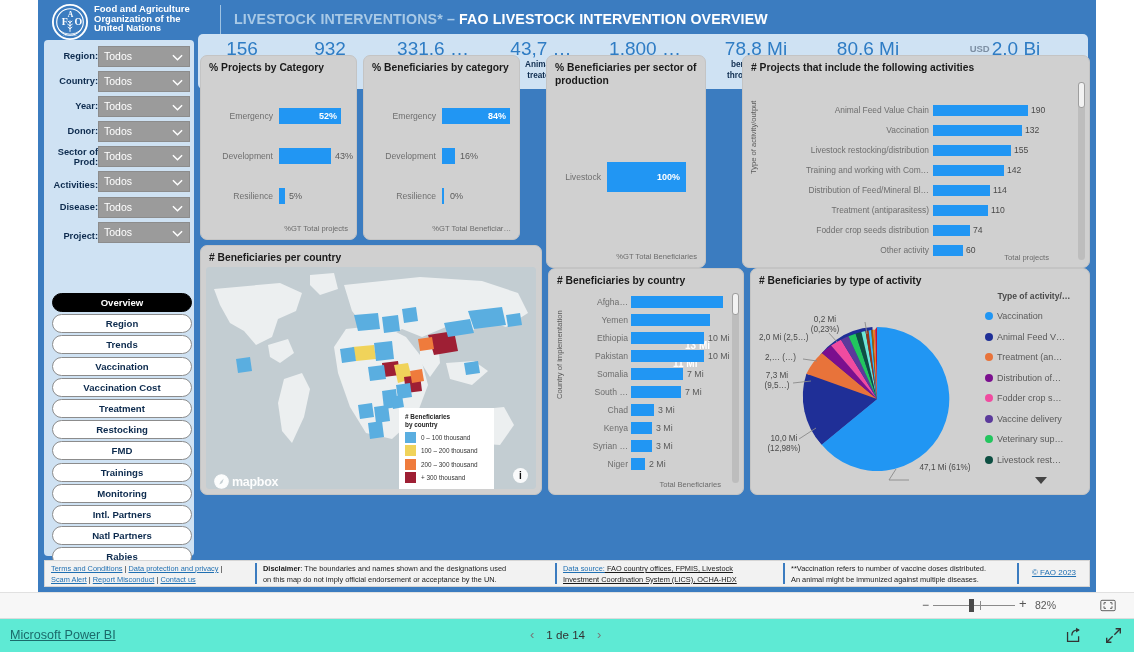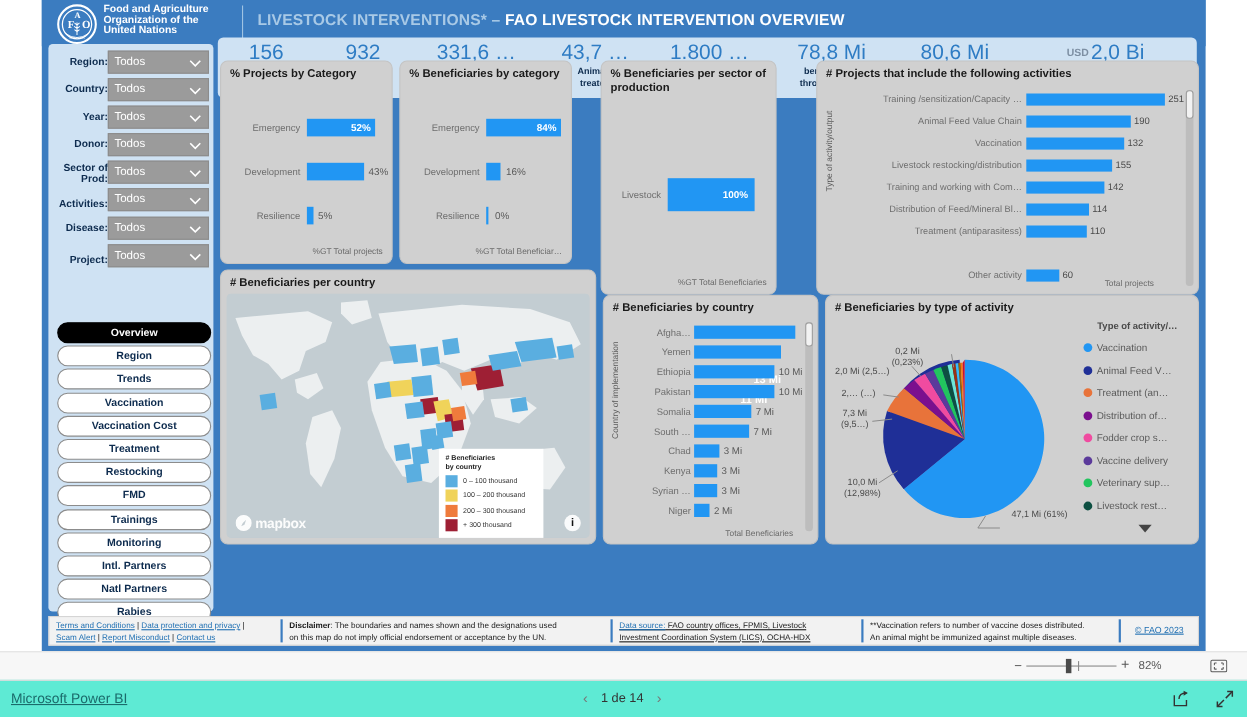--- a/index.html
+++ b/index.html
@@ -190,21 +190,21 @@
   .crow .vout {
     position: absolute; top: 0; font-size: 8.8px; color: #5a5a5a; line-height: 14px;
   }
 
   
   .map {
     position: absolute; left: 5px; top: 21px; width: 330px; height: 222px;
     background: #c3cdd2; border-radius: 4px; overflow: hidden;
   }
   .mapbox-badge {
-    position: absolute; left: 8px; bottom: 6px;
+    position: absolute; left: 8px; bottom: 0;
     display: flex; align-items: center; gap: 3px;
     color: #ffffff; font-size: 12.5px; font-weight: bold;
     letter-spacing: -0.3px; opacity: .95;
   }
   .mapinfo {
     position: absolute; right: 8px; bottom: 6px;
     width: 15px; height: 15px; border-radius: 50%;
     background: rgba(255,255,255,.9); color: #111;
     font-size: 10px; font-weight: bold; text-align: center; line-height: 15px;
   }
@@ -504,25 +504,20 @@
           <span class="bar" style="left:52px; width:79px;"></span>
           <span class="vin" style="left:102px; line-height:30px;">100%</span>
         </div>
         <div class="axis-note" style="right:8px; bottom:6px;">%GT Total Beneficiaries</div>
       </div>
 
       <div class="card" style="left:704px; top:55px; width:348px; height:213px;">
         <div class="card-title"># Projects that include the following activities</div>
         <div class="act-ylabel">Type of activity/output</div>
 
-        <div class="actrow" style="left:18px; top:28px; width:320px;">
-          <span class="cat" style="right:152px;">Training /sensitization/Capacity …</span>
-          <span class="bar" style="left:172px; width:126px;"></span>
-          <span class="val" style="left:301px;">251</span>
-        </div>
         <div class="actrow" style="left:18px; top:48px; width:320px;">
           <span class="cat" style="right:152px;">Animal Feed Value Chain</span>
           <span class="bar" style="left:172px; width:95px;"></span>
           <span class="val" style="left:270px;">190</span>
         </div>
         <div class="actrow" style="left:18px; top:68px; width:320px;">
           <span class="cat" style="right:152px;">Vaccination</span>
           <span class="bar" style="left:172px; width:89px;"></span>
           <span class="val" style="left:264px;">132</span>
         </div>
@@ -538,20 +533,25 @@
         </div>
         <div class="actrow" style="left:18px; top:128px; width:320px;">
           <span class="cat" style="right:152px;">Distribution of Feed/Mineral Bl…</span>
           <span class="bar" style="left:172px; width:57px;"></span>
           <span class="val" style="left:232px;">114</span>
         </div>
         <div class="actrow" style="left:18px; top:148px; width:320px;">
           <span class="cat" style="right:152px;">Treatment (antiparasitess)</span>
           <span class="bar" style="left:172px; width:55px;"></span>
           <span class="val" style="left:230px;">110</span>
+        </div>
+        <div class="actrow" style="left:18px; top:168px; width:320px;">
+          <span class="cat" style="right:152px;">Fodder crop seeds distribution</span>
+          <span class="bar" style="left:172px; width:37px;"></span>
+          <span class="val" style="left:212px;">74</span>
         </div>
         <div class="actrow" style="left:18px; top:188px; width:320px;">
           <span class="cat" style="right:152px;">Other activity</span>
           <span class="bar" style="left:172px; width:30px;"></span>
           <span class="val" style="left:205px;">60</span>
         </div>
 
         <div class="axis-note" style="right:40px; bottom:5px;">Total projects</div>
         <div class="vscroll" style="right:4px; top:26px; height:178px;">
           <div class="thumb" style="height:26px;"></div>

